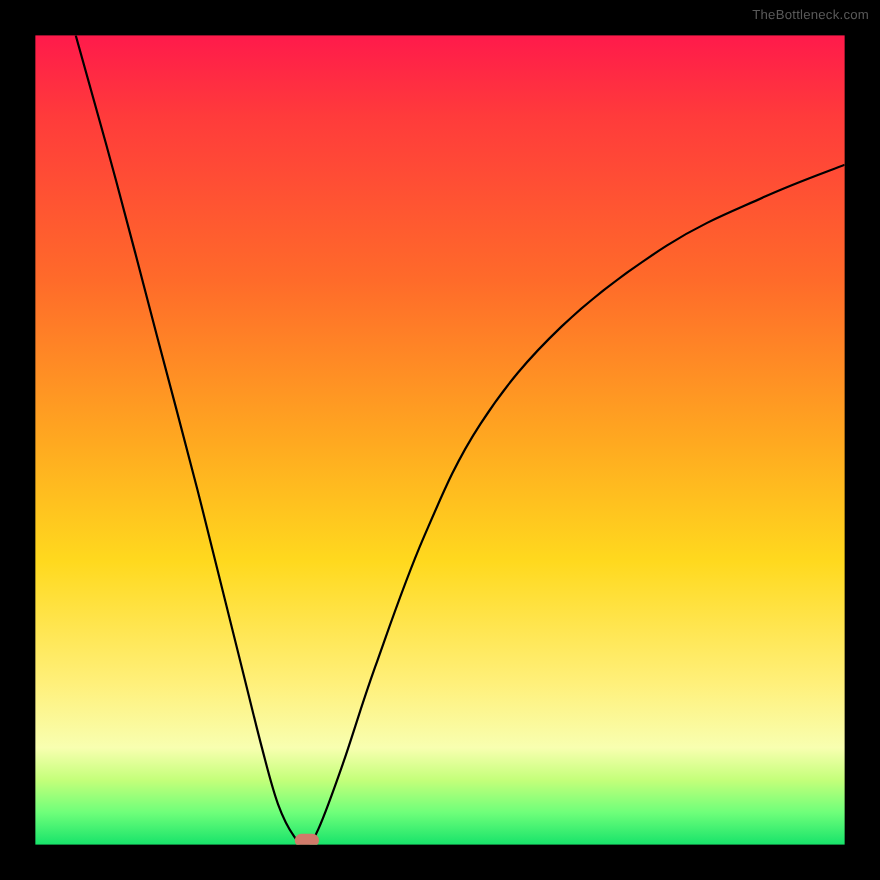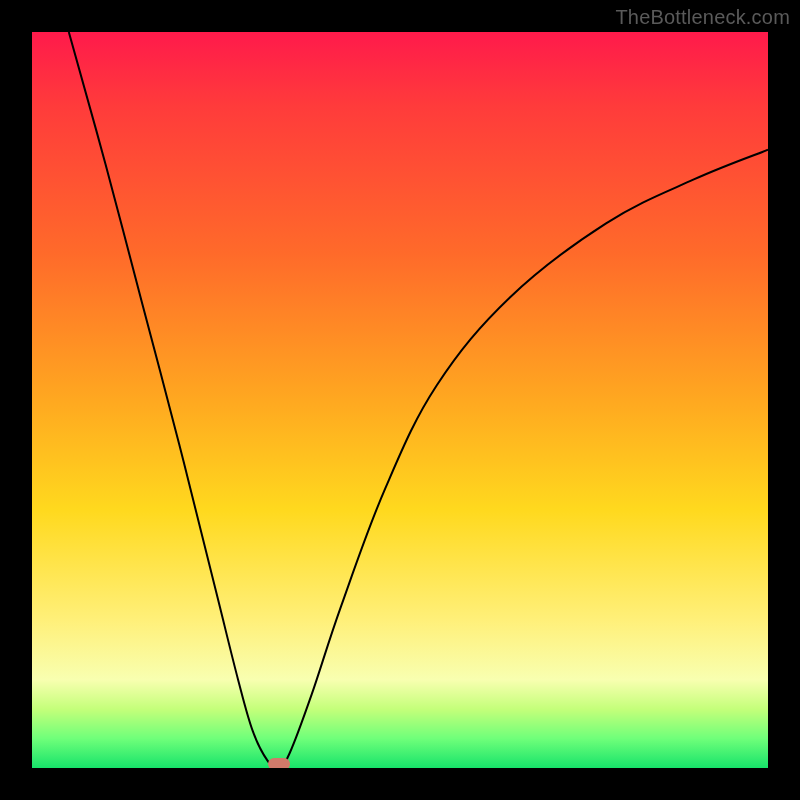--- a/index.html
+++ b/index.html
@@ -58,21 +58,21 @@
     width: 22px;
     height: 12px;
     border-radius: 6px;
     transform: translate(-50%, -50%);
   }
   .attribution {
     position: absolute;
     top: 6px;
     right: 10px;
     color: #5a5a5a;
-    font-size: 20px;
+    font-size: 12px;
     letter-spacing: 0.2px;
   }
 </style>
 </head>
 <body>
 
 <div class="frame">
 
   <div class="plot-area">
     <div class="gradient-bg"></div>

